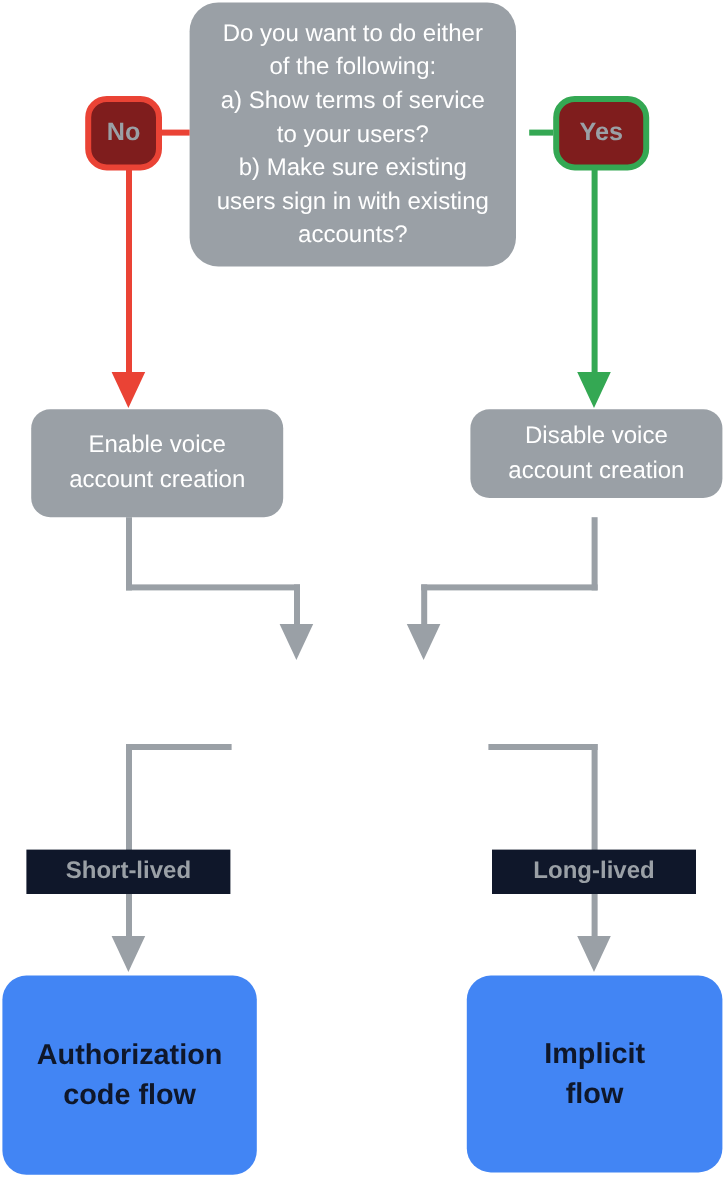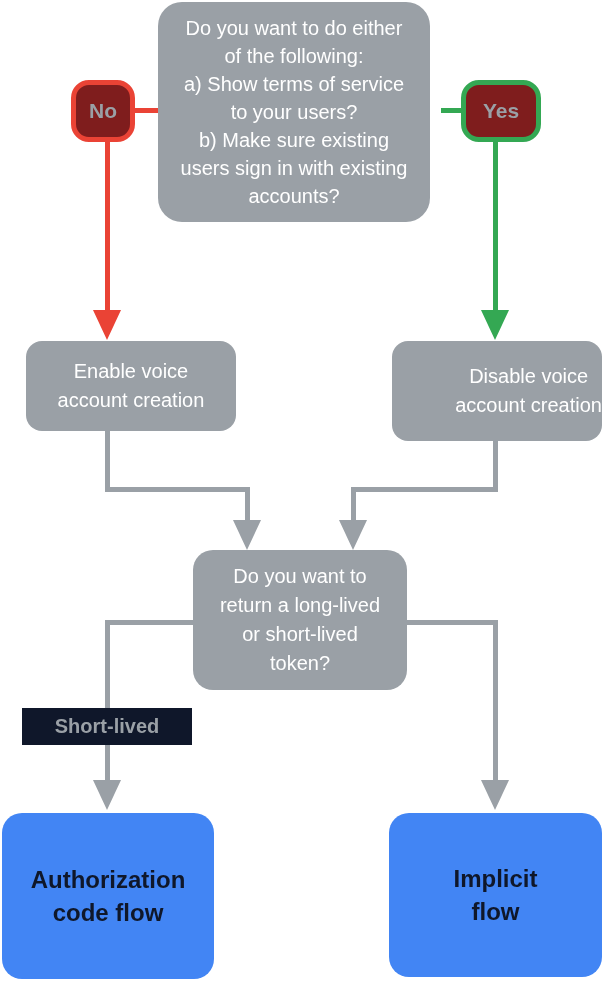--- a/index.html
+++ b/index.html
@@ -12,22 +12,22 @@
     text-align:center;box-sizing:border-box;
   }
   .gray-node{background:var(--gray,#9AA0A6);color:#fff;}
   .blue-node{background:var(--blue,#4285F4);color:#0f172a;font-weight:bold;
     font-size:24px;line-height:33px;border-radius:20px;}
   .pre{white-space:pre-line;}
   #top-box{left:158px;top:2px;width:272px;height:220px;border-radius:24px;
     font-size:20px;line-height:28px;padding:0 8px;}
   #enable-box{left:2px;top:341px;width:210px;height:90px;border-radius:16px;
     font-size:20px;line-height:29px;margin-left:24px;}
-  #disable-box{left:392px;top:341px;width:210px;height:100px;border-radius:16px;
-    font-size:20px;line-height:29px;justify-content:flex-end;}
+  #disable-box{left:392px;top:341px;width:210px;height:74px;border-radius:16px;
+    font-size:20px;line-height:29px;}
   #middle-box{left:193px;top:550px;width:214px;height:140px;border-radius:20px;
     font-size:20px;line-height:29px;}
   #auth-box{left:2px;top:813px;width:212px;height:166px;}
   #implicit-box{left:389px;top:813px;width:213px;height:164px;}
 
   .badge{
     position:absolute;background:#7f1d1d;border-radius:18px;box-sizing:border-box;
     display:flex;align-items:center;justify-content:center;
     font-weight:bold;font-size:21px;color:var(--label_text,#9AA0A6);
   }
@@ -117,36 +117,33 @@
 
   <div class="line gray-line" id="ml-v1"></div>
   <div class="line gray-line" id="ml-h"></div>
   <div class="line gray-line" id="ml-v2"></div>
   <div class="arrow" id="ml-arrow"></div>
   <div class="line gray-line" id="mr-v1"></div>
   <div class="line gray-line" id="mr-h"></div>
   <div class="line gray-line" id="mr-v2"></div>
   <div class="arrow" id="mr-arrow"></div>
 
-  <div class="node gray-node" id="middle-box">
-    <span class="pre">Do you want to
-return a long-lived
-or short-lived
-token?</span>
-  </div>
 
   <div class="line gray-line" id="bl-h"></div>
   <div class="line gray-line" id="bl-v"></div>
   <div class="arrow" id="bl-arrow"></div>
   <div class="line gray-line" id="br-h"></div>
   <div class="line gray-line" id="br-v"></div>
   <div class="arrow" id="br-arrow"></div>
 
   <div class="flow-label" id="short-label">
     <span>Short-lived</span>
+  </div>
+  <div class="flow-label" id="long-label">
+    <span>Long-lived</span>
   </div>
 
   <div class="node blue-node" id="auth-box">
     <span class="pre">Authorization
 code flow</span>
   </div>
   <div class="node blue-node" id="implicit-box">
     <span class="pre">Implicit
 flow</span>
   </div>

